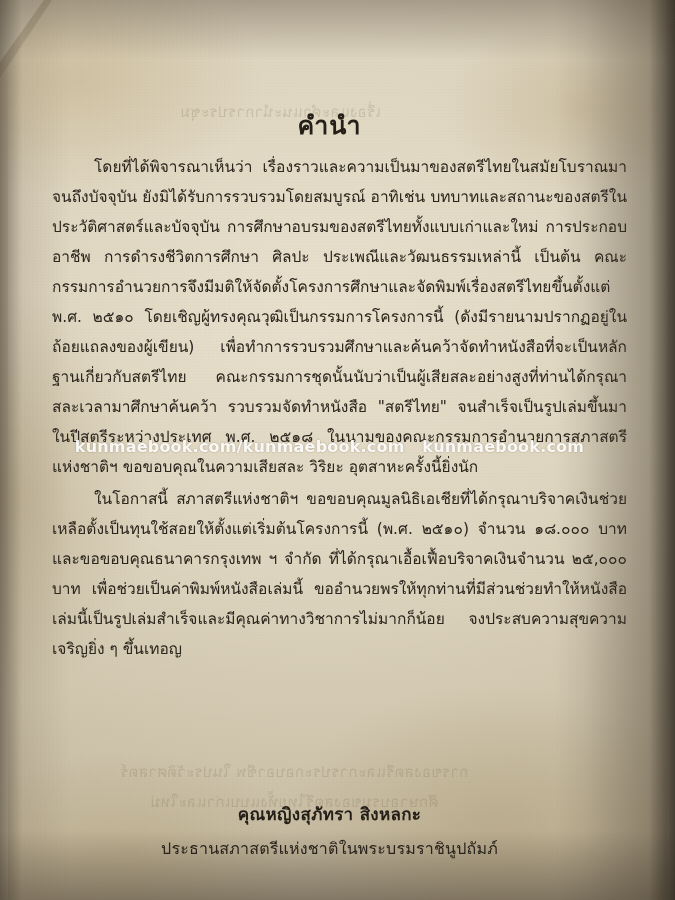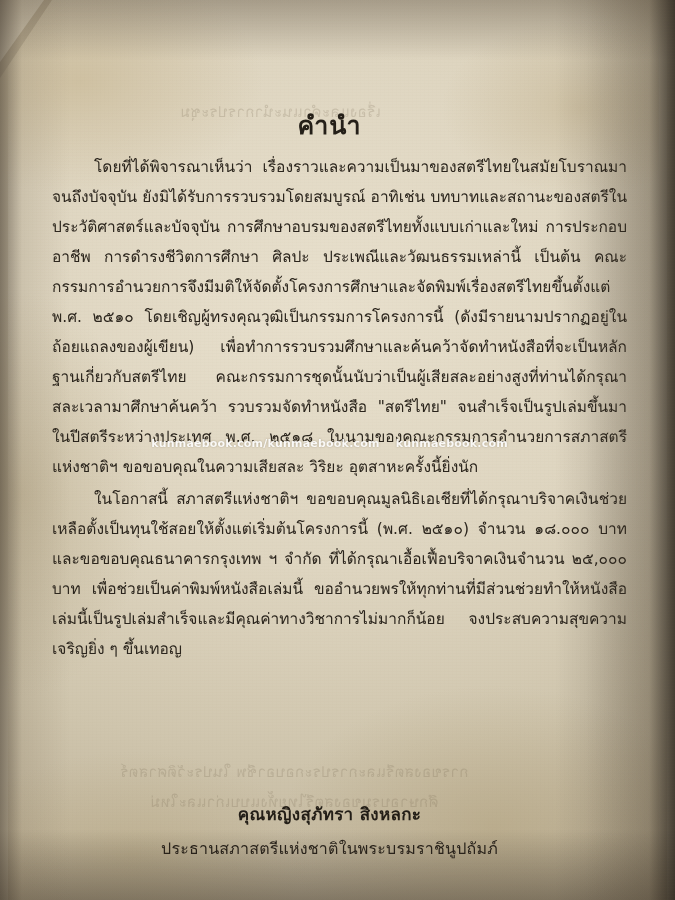--- a/index.html
+++ b/index.html
@@ -149,21 +149,21 @@
     letter-spacing: 0.2px;
   }
   
   .watermark {
     position: absolute;
     left: 0;
     top: 437px;
     width: 659px;
     text-align: center;
     z-index: 7;
-    font-size: 11px;
+    font-size: 16px;
     font-weight: bold;
     color: rgba(255,255,255,0.92);
     text-shadow: 0 0 2px rgba(120,105,80,0.55);
     letter-spacing: 0.2px;
     pointer-events: none;
     white-space: nowrap;
   }
   .wm-part { margin: 0 6px; }
   
   .gutter {

